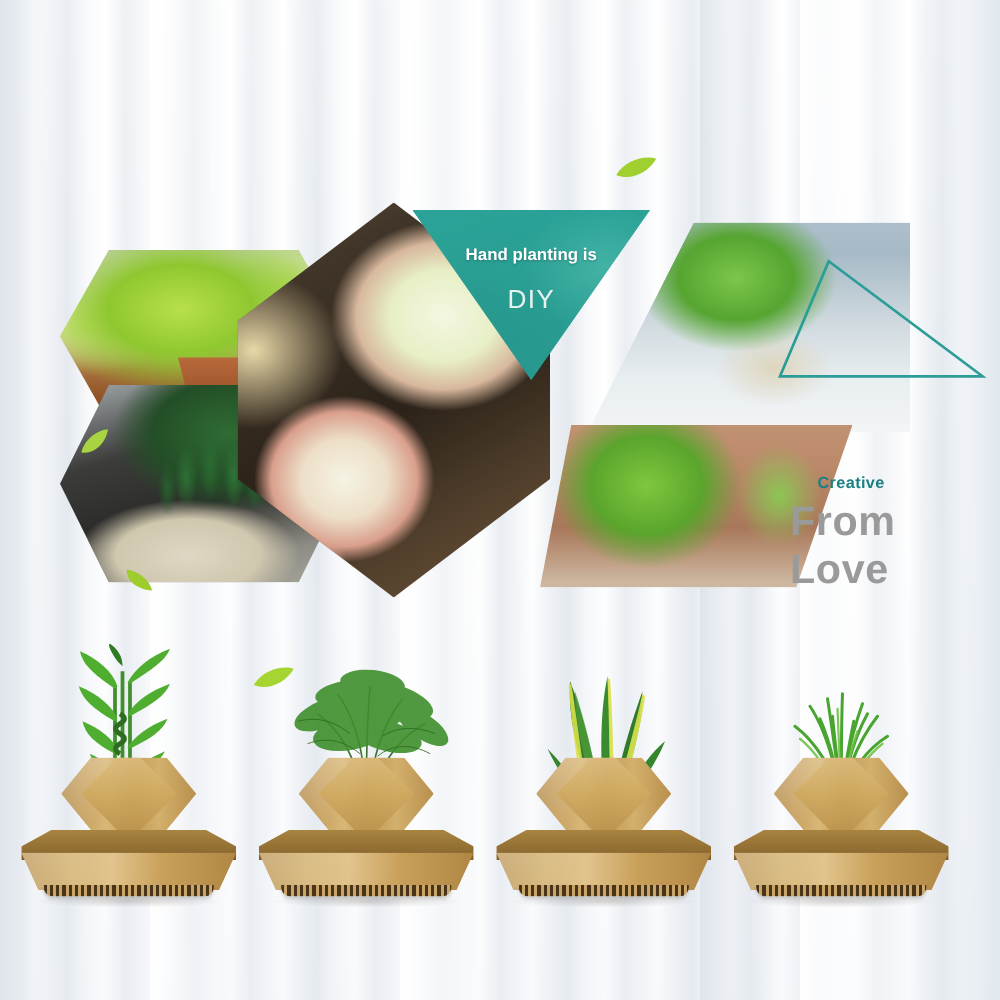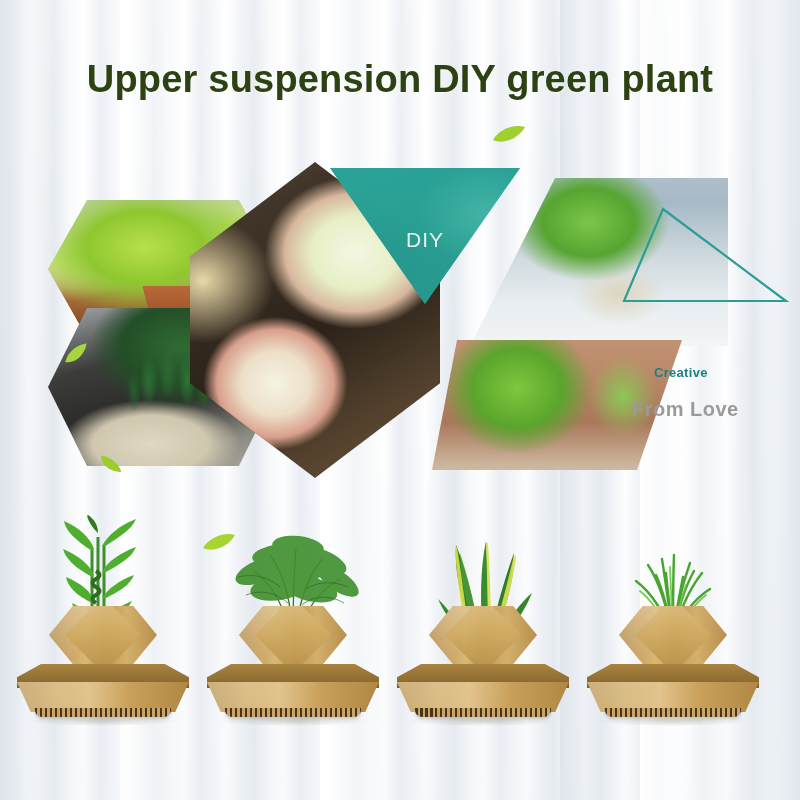--- a/index.html
+++ b/index.html
@@ -139,26 +139,26 @@
       radial-gradient(ellipse 14% 26% at 70% 46%, #8cc654 0%, rgba(120,180,70,0) 74%),
       linear-gradient(180deg,#c79b7d 0%, #bb8a6a 34%, #a9775a 58%, #cbb49c 78%, #ddd3c4 100%);
   }
 
   
   .tri-outline{
     position:absolute;left:620px;top:205px;width:170px;height:100px;
   }
   .tri-outline svg{display:block;}
   .cap-creative{
-    position:absolute;left:654px;top:365px;
+    position:absolute;left:654px;top:378px;
     color:#1b7f84;font-weight:bold;font-size:13px;letter-spacing:0.3px;
   }
   .cap-fromlove{
     position:absolute;left:632px;top:398px;
-    color:#9a9a9a;font-size:20px;font-weight:bold;letter-spacing:0.5px;text-align:center;
+    color:#9a9a9a;font-size:33px;font-weight:bold;letter-spacing:0.5px;
   }
 
   
   .leaf{position:absolute;pointer-events:none;}
 
   
   .product{position:absolute;bottom:40px;width:190px;height:250px;}
   .p1{left:8px;}  .p2{left:198px;} .p3{left:388px;} .p4{left:578px;}
 
   .plant{position:absolute;left:0;right:0;bottom:120px;height:125px;}
@@ -210,21 +210,20 @@
 
 <div class="poster">
 
   <div class="curtain-band cb1"></div>
   <div class="curtain-band cb2"></div>
   <div class="curtain-band cb3"></div>
   <div class="curtain-band cb4"></div>
   <div class="curtain-band cb5"></div>
   <div class="curtain-band cb6"></div>
 
-  <div class="title">Upper suspension DIY green plant</div>
 
   <div class="collage">
 
     <div class="tile tile-a">
       <div class="photo photo-a"></div>
       <div class="pot-a"></div>
     </div>
 
     <div class="tile tile-b">
       <div class="photo photo-b"></div>
@@ -242,20 +241,21 @@
     <div class="tile tile-f">
       <div class="photo photo-f"></div>
     </div>
 
     <div class="tile tile-d">
       <div class="photo"></div>
     </div>
   </div>
 
   <div class="cap-hand" style="position:absolute;left:330px;top:196px;width:190px;">
+    <div>Hand planting is</div>
   </div>
   <div class="cap-diy" style="position:absolute;left:330px;top:228px;width:190px;text-align:center;">DIY</div>
 
   <div class="tri-outline">
     <svg width="170" height="100" viewBox="0 0 170 100" aria-hidden="true">
       <polygon points="43,4 166,96 4,96" fill="none" stroke="#2a9d97" stroke-width="2.2"></polygon>
     </svg>
   </div>
   <div class="cap-creative">Creative</div>
   <div class="cap-fromlove">From Love</div>

